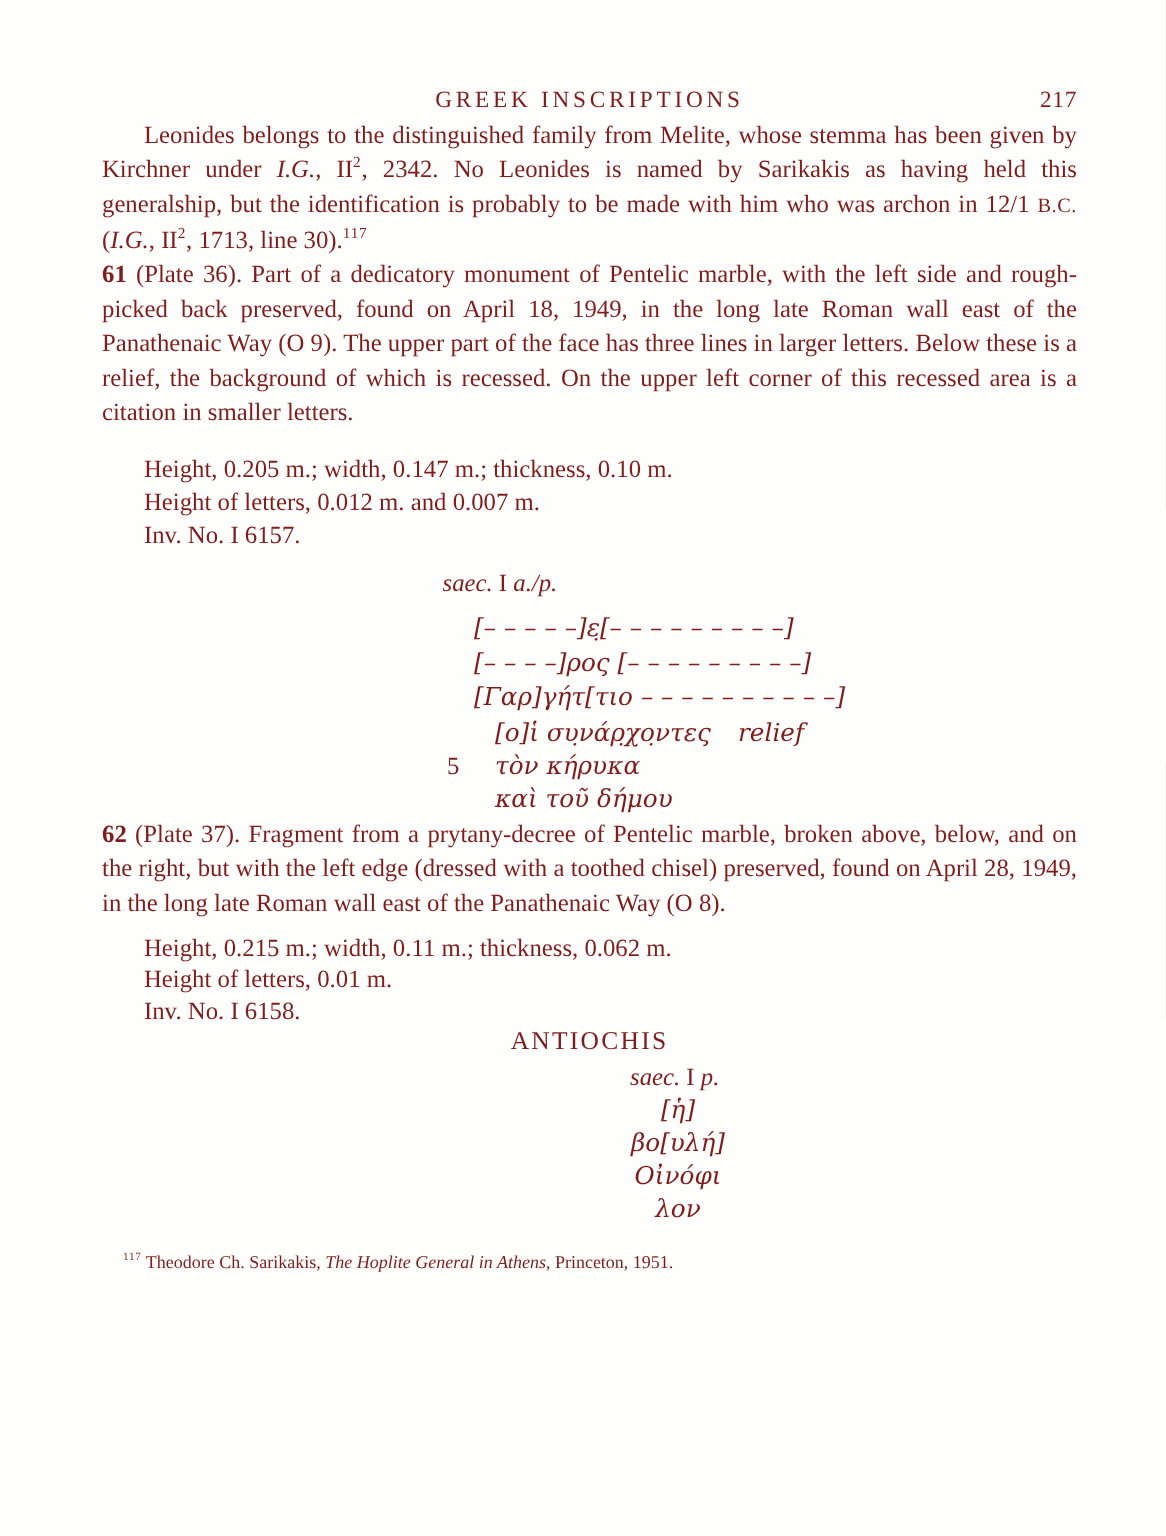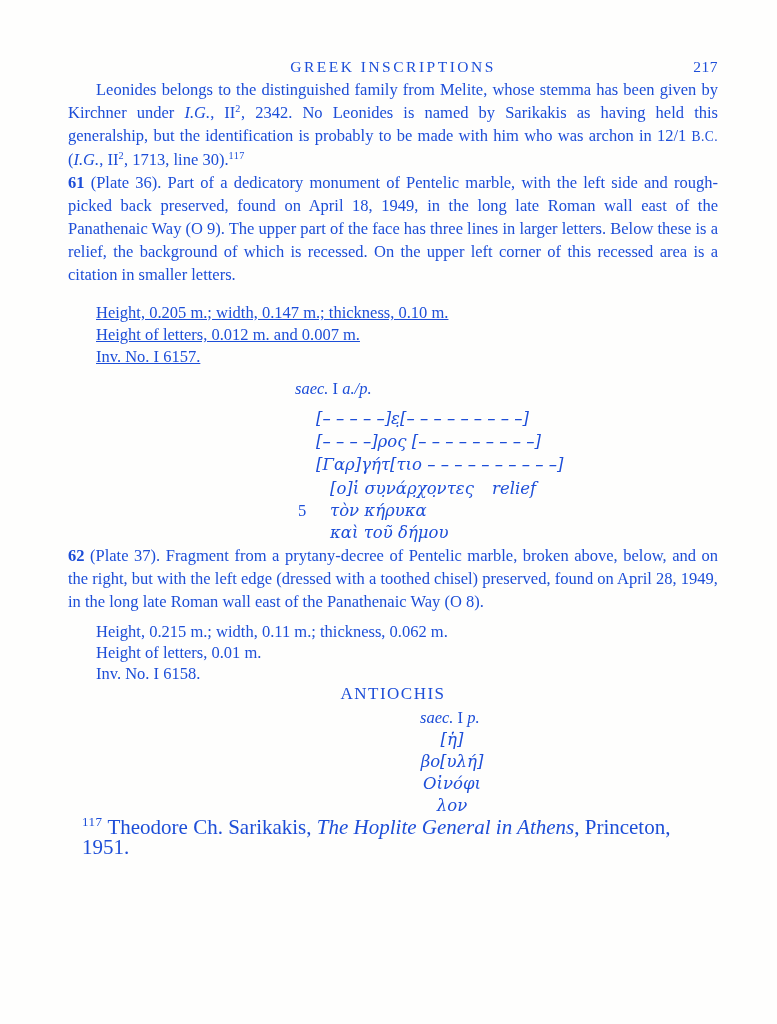--- a/index.html
+++ b/index.html
@@ -1,51 +1,51 @@
 <!DOCTYPE html>
 <html><head>
 <meta charset="utf-8">
 <style>
   html,body{margin:0;padding:0;background:#e8e8e8;}
   .page{
     position:relative;
     width:777px;height:1024px;
     background:#fefefd;
     font-family:"Liberation Serif","DejaVu Serif",serif;
-    color:#1d4ed8;
+    color:#7f1d1d;
     overflow:hidden;
     margin:0 auto;
   }
   .col{position:absolute;left:68px;top:58px;width:650px;}
   .running-head{position:relative;height:20px;font-size:15.5px;}
   .rh-title{display:block;text-align:center;letter-spacing:2.5px;}
   .rh-page{position:absolute;right:0;top:0;letter-spacing:0.5px;}
   p.body{margin:0;font-size:16.5px;line-height:23px;text-align:justify;}
   .intro{margin-top:17px;text-indent:28px;}
   .entry61{margin-top:19px;}
   .entry62{margin-top:20px;}
   .meas{margin-left:28px;font-size:16.5px;line-height:22px;}
-  .meas.m61{margin-top:16px;text-decoration:underline;}
+  .meas.m61{margin-top:16px;}
   .meas.m62{margin-top:8px;line-height:21px;}
   .date-line{font-size:16.5px;line-height:23px;}
   .date61{margin-top:9px;margin-left:227px;}
   .date62{margin-top:2px;margin-left:352px;}
   .greek{font-family:"DejaVu Serif",serif;font-style:italic;font-size:16.5px;}
   .inscr{margin-top:7px;}
   .inscr .row{line-height:23px;position:relative;}
   .r13{padding-left:248px;}
   .gap{height:2px;}
   .grp .row{line-height:22px;}
   .r4{padding-left:262px;}
   .lineno{position:absolute;left:230px;font-style:normal;font-family:"Liberation Serif",serif;font-size:16.5px;}
   .relief-note{position:absolute;left:424px;font-family:"DejaVu Serif",serif;font-style:italic;}
   .vacat-row{padding-left:280px;}
   .tribe{margin-top:0;height:20px;text-align:center;font-size:17px;letter-spacing:1.5px;line-height:20px;}
   .greek62{margin-left:284px;width:200px;text-align:center;line-height:22px;}
-  .footnote{padding-left:14px;font-size:21px;line-height:20px;}
+  .footnote{margin-top:14px;padding-left:14px;font-size:12px;line-height:20px;}
   .seg-i{font-style:italic;}
   .seg-b{font-weight:bold;}
   .seg-sup{vertical-align:super;font-size:0.62em;line-height:0;letter-spacing:0.5px;}
   .seg-sc{font-size:0.82em;letter-spacing:0.4px;}
 </style>
 </head>
 <body>
 
 <div class="page">
   <div class="col">

